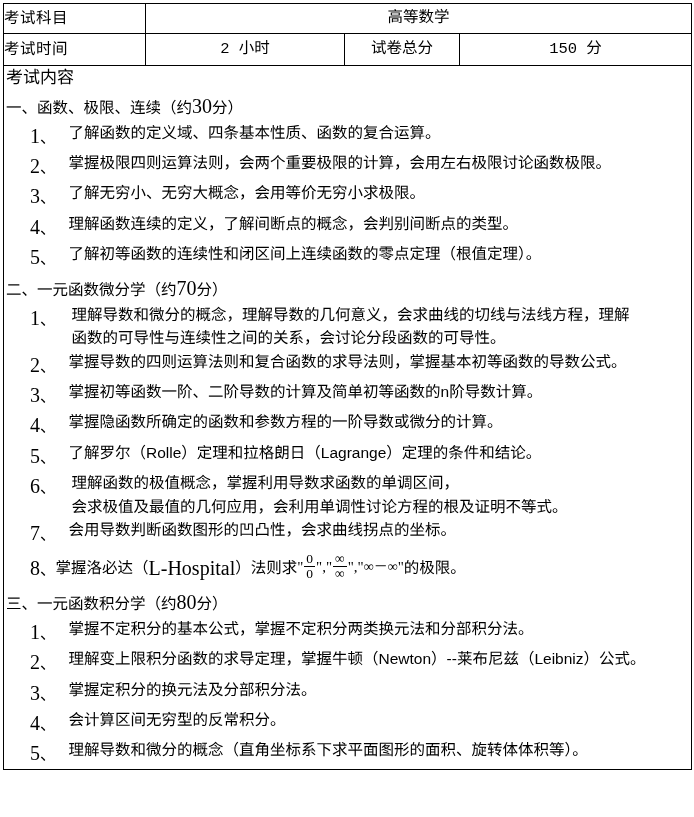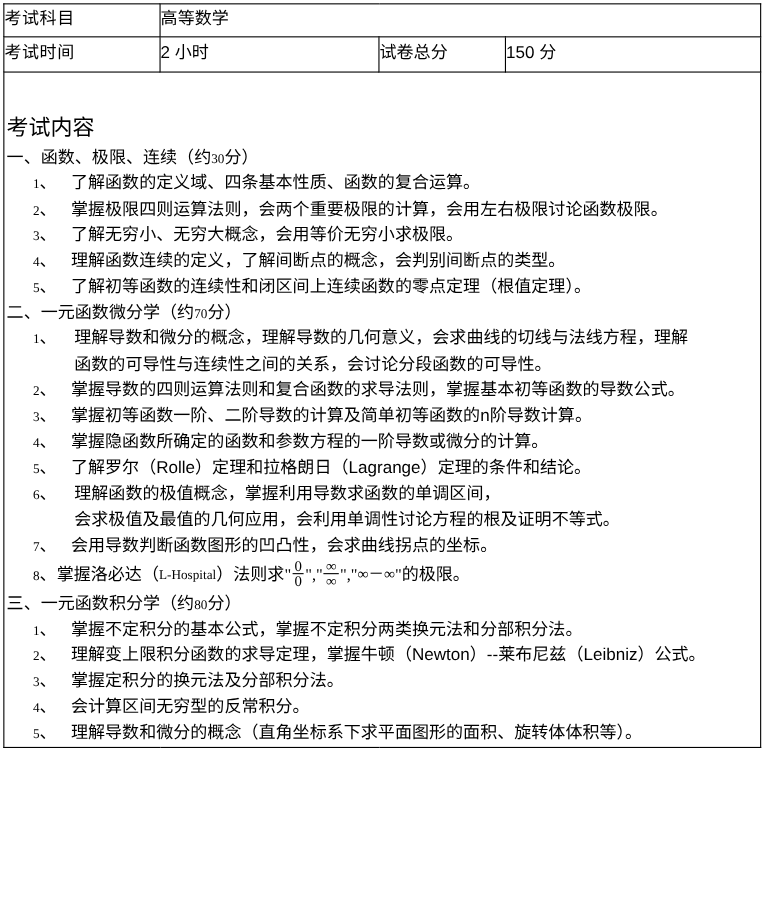--- a/index.html
+++ b/index.html
@@ -30,54 +30,55 @@
   .doc-table td {
     border: 1px solid #000000;
     padding: 0;
     vertical-align: middle;
     font-size: 15.5px;
     line-height: 1.35;
   }
   
   .num, .latin {
     font-family: "Liberation Serif", "DejaVu Serif", serif;
-    font-size: 12px;
+    font-size: 20px;
   }
   .cell-label {
     padding: 5px 6px 5px 7px;
     letter-spacing: 0.5px;
     white-space: nowrap;
   }
   .cell-label.spread {
     letter-spacing: 2.0px;
   }
   .cell-center {
+    text-align: center;
     padding: 5px 4px;
+    font-family: Liberation Mono, monospace;
   }
   .r-subject td { height: 29px; margin-top: 20px; }
   .r-time td { height: 31px; margin-top: 40px; }
   .r-types td { height: 33px; }
   .r-books td { height: 72px; }
 
   .books-inner {
     padding: 5px 4px 4px 6px;
     line-height: 1.25;
   }
   .book-line-1 { margin-bottom: 22px; }
 
   
   .content-cell {
     padding: 3px 4px 6px 6px;
     vertical-align: top;
   }
   .content-title {
-    font-size: 20px;
+    font-size: 17px;
     line-height: 1.45;
     padding-left: 2px;
-    margin-top: 37px;
   }
   .section {
     margin-top: 0px;
   }
   .section-head {
     font-size: 15.5px;
     line-height: 1.5;
     padding-left: 2px;
     white-space: nowrap;
   }

